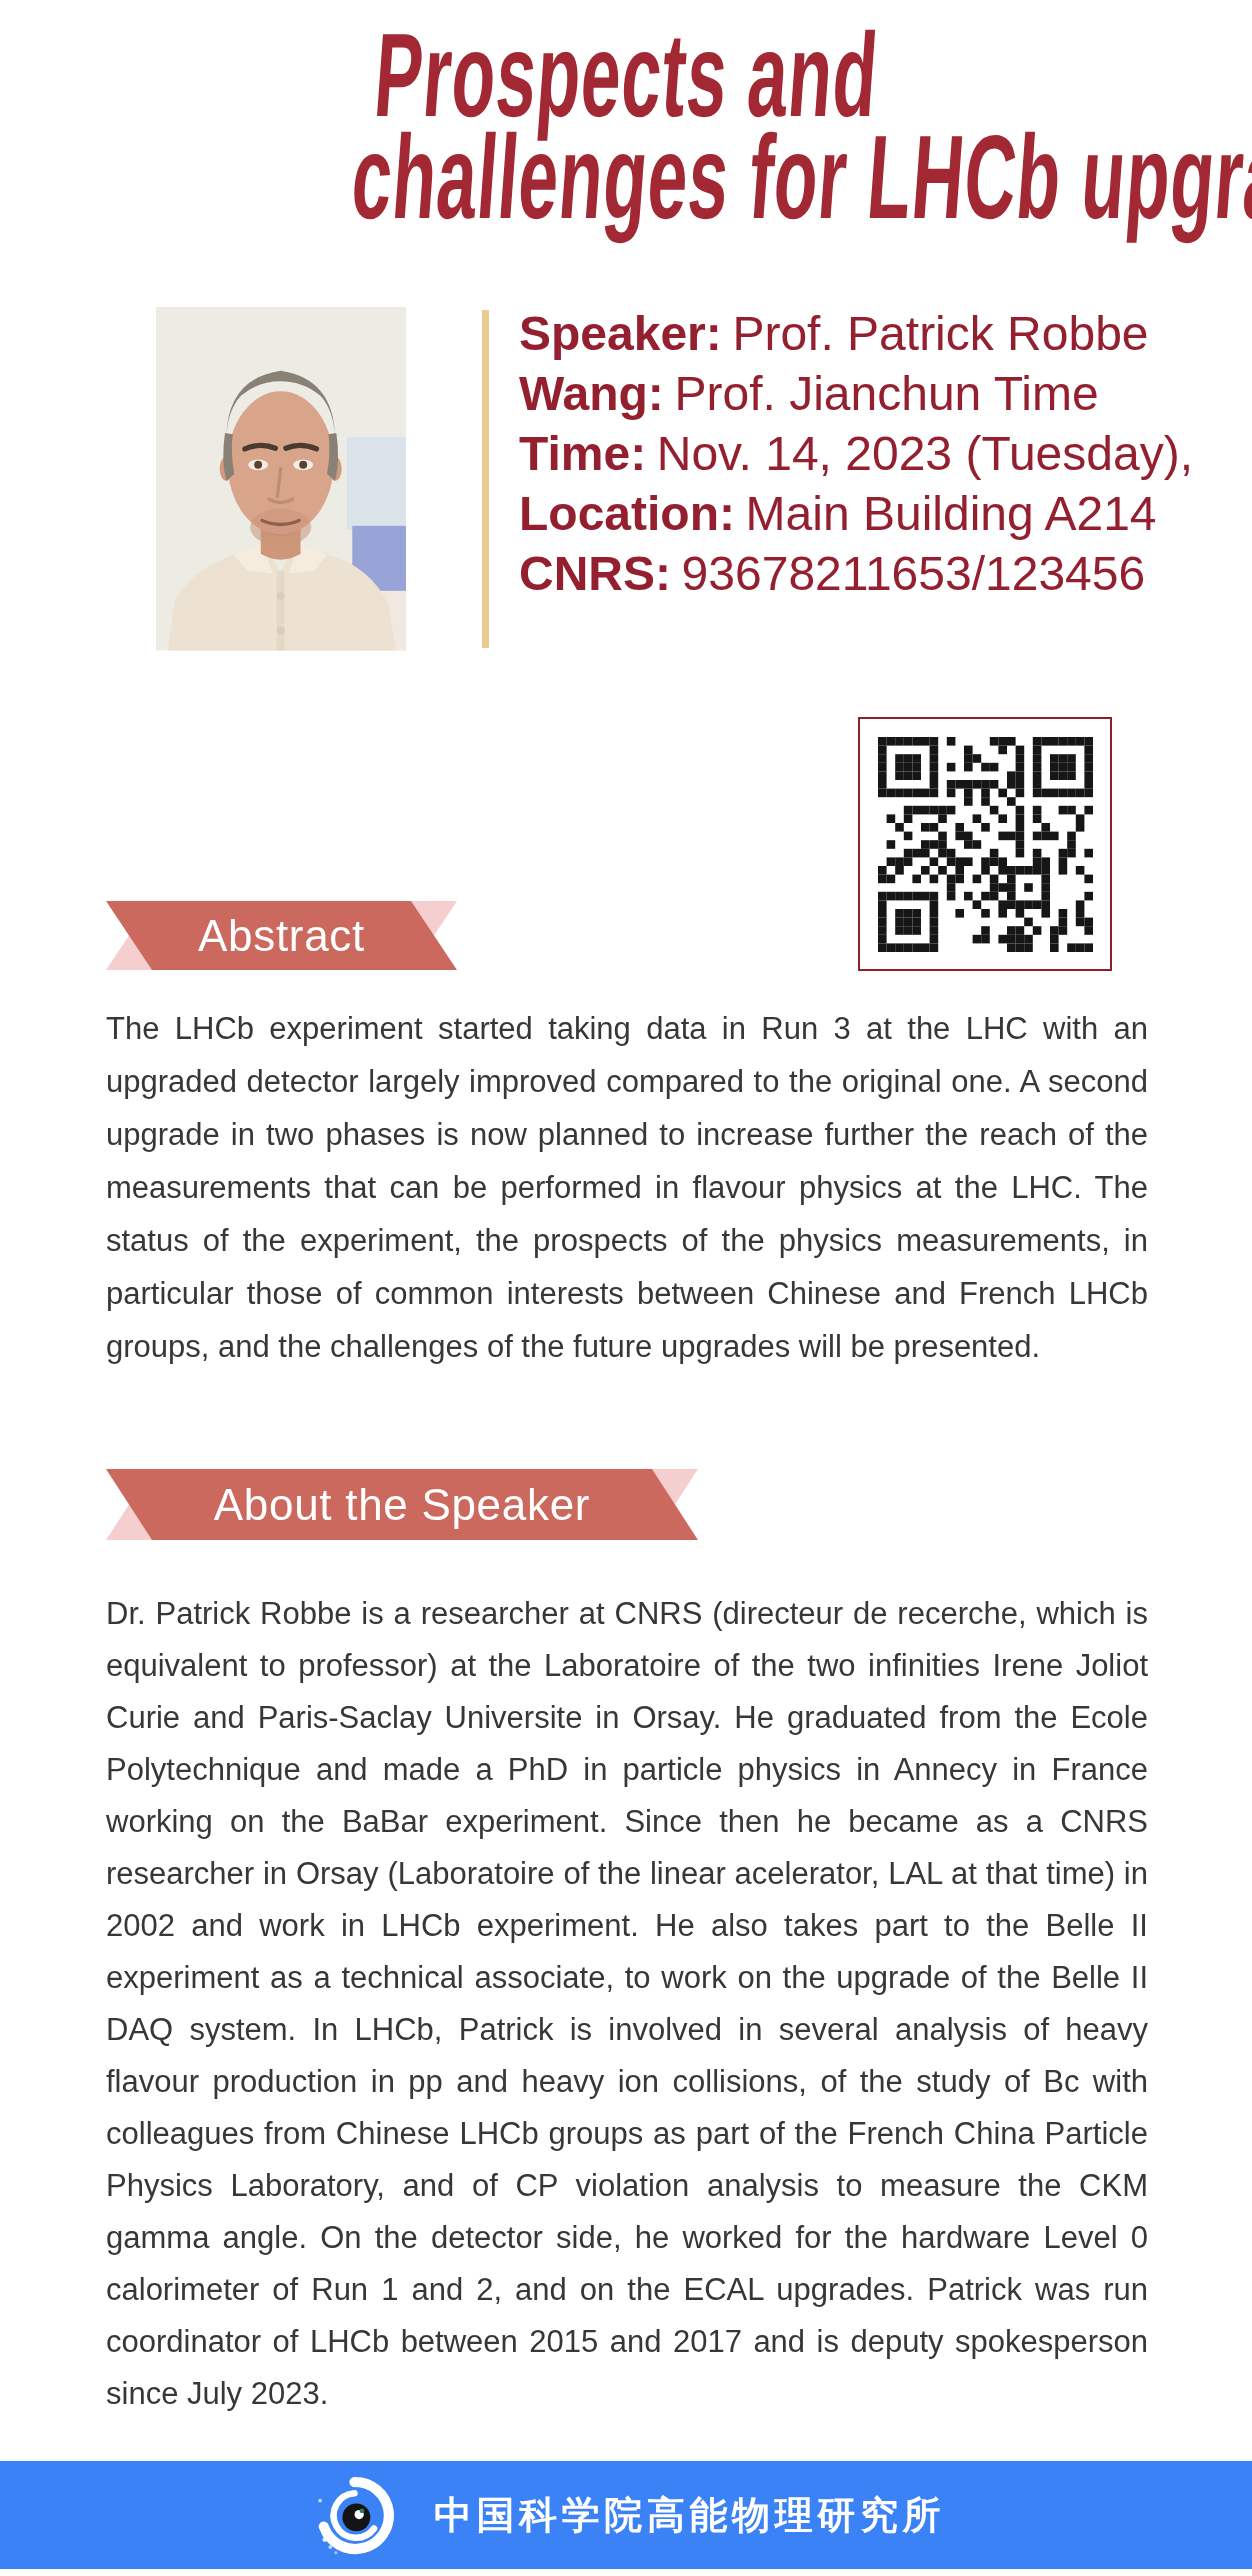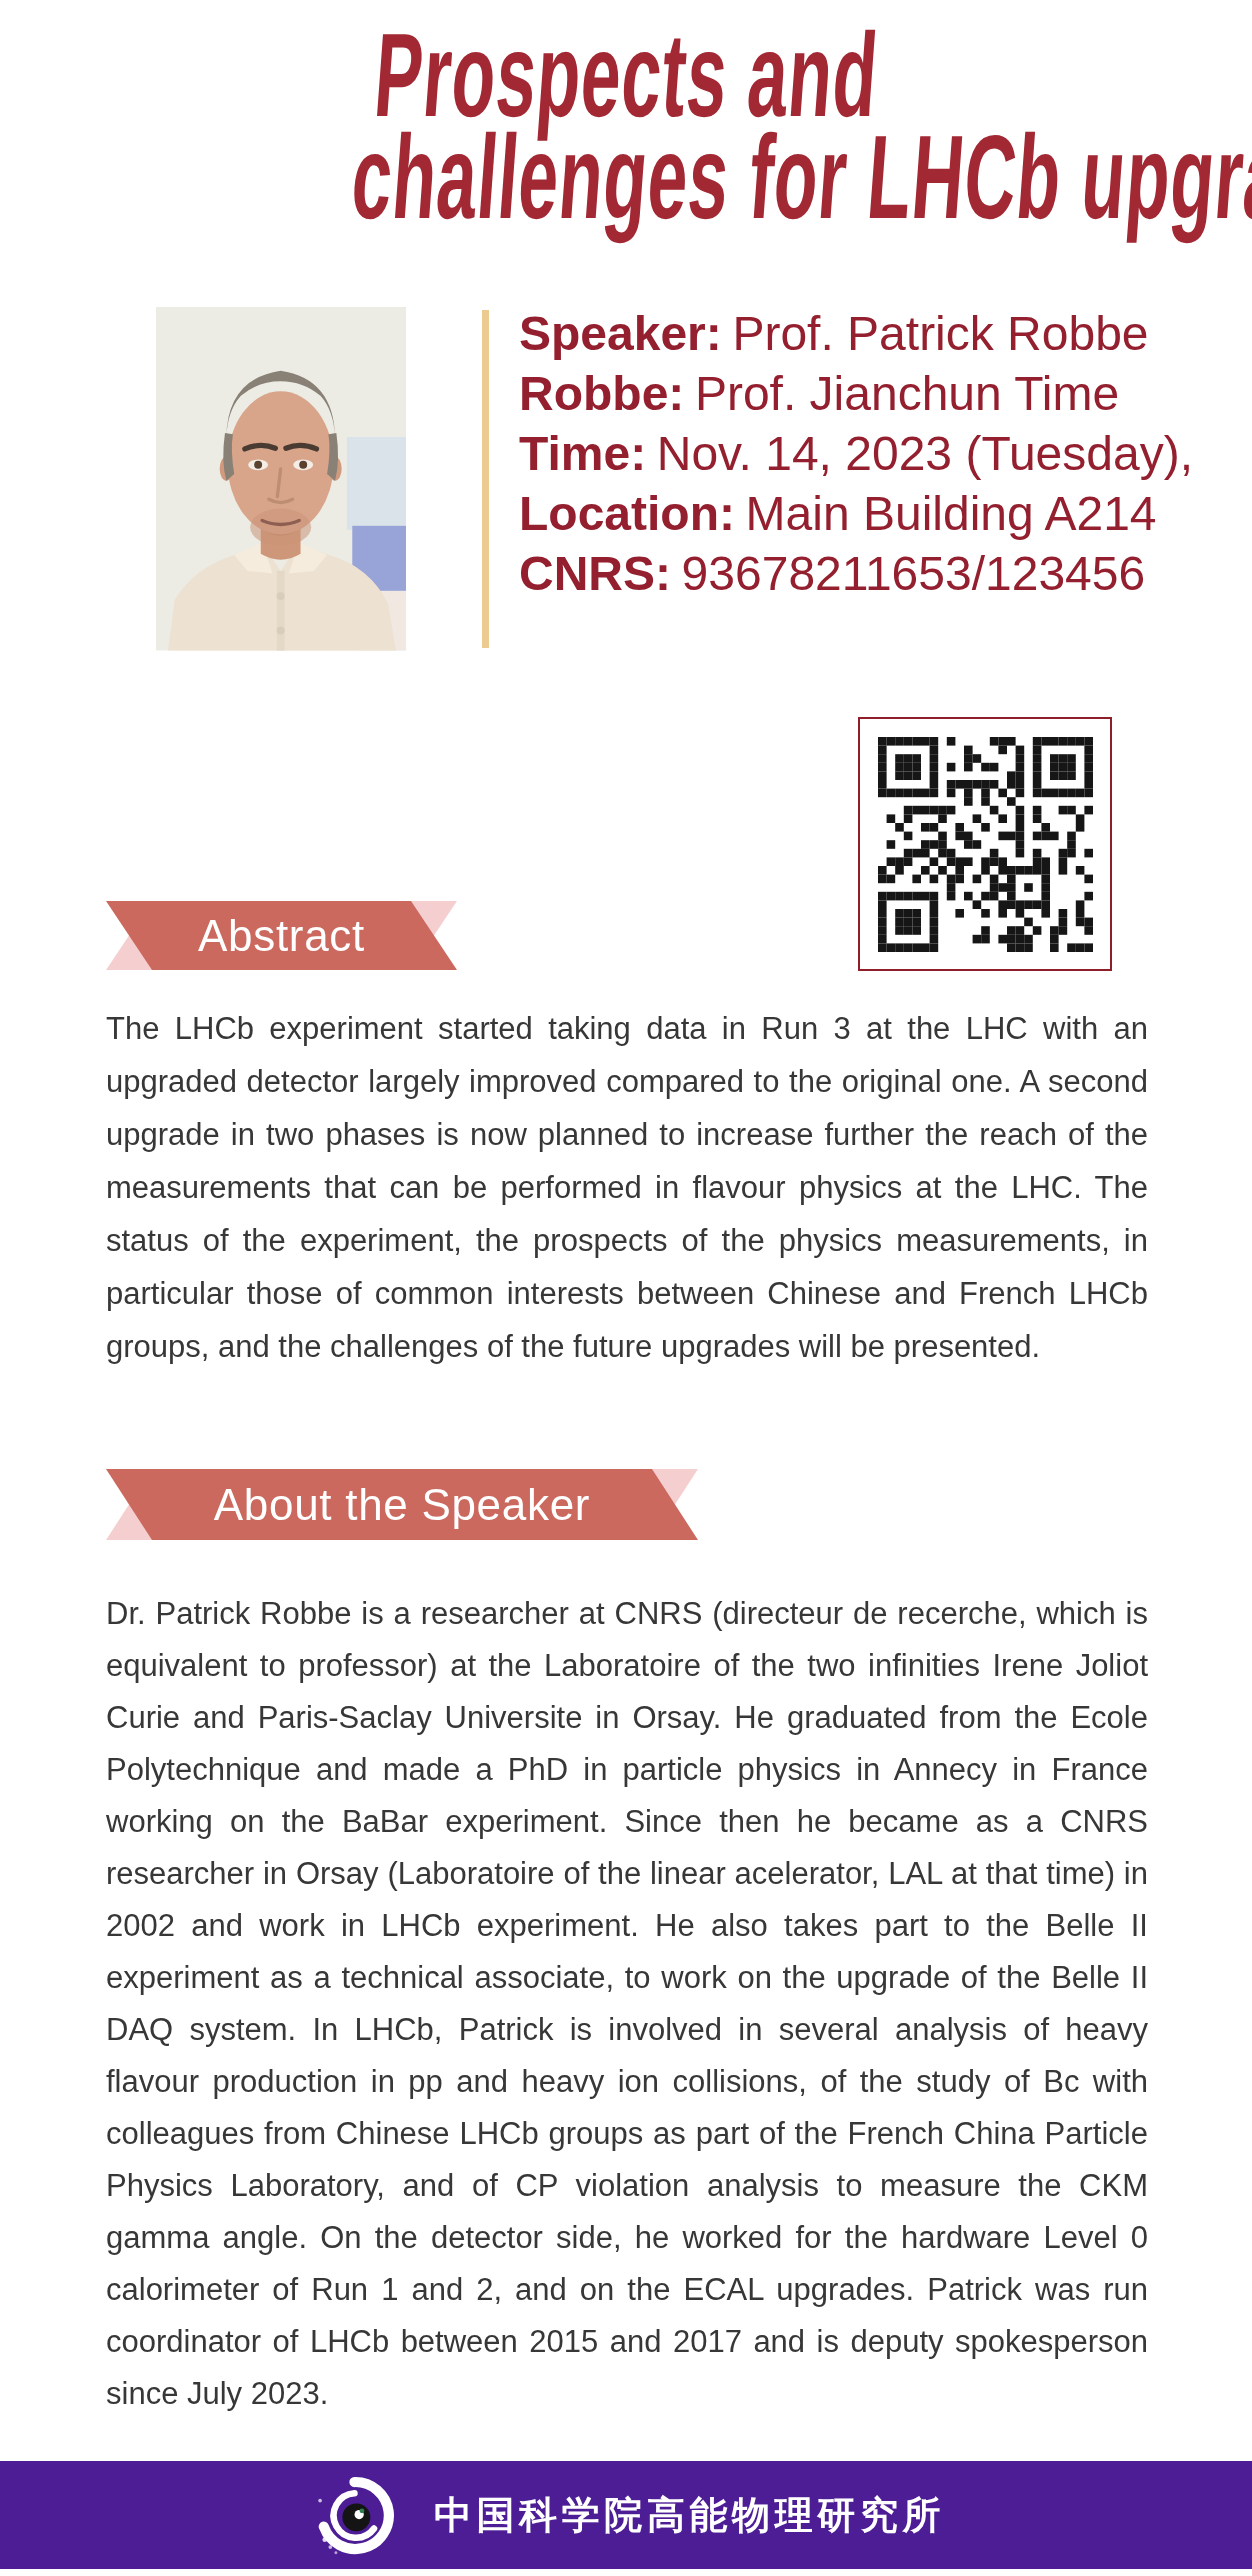--- a/index.html
+++ b/index.html
@@ -34,21 +34,21 @@
     display:flex;align-items:center;justify-content:center;
     color:#ffffff;font-size:44px;font-weight:400;letter-spacing:0.7px;white-space:nowrap;text-align:center;}
   #ribbon-abstract{left:106px;top:901px;width:351px;}
   #ribbon-about{left:106px;top:1469px;width:592px;height:71px;}
   
   .body-text{position:absolute;left:106px;width:1042px;color:#373737;
     font-size:31px;line-height:53px;text-align:justify;letter-spacing:0px;}
   #abstract-body{top:1002px;}
   #about-body{top:1588px;line-height:52px;}
   
-  .footer{position:absolute;left:0;top:2461px;width:1253px;height:108px;background:#4c1d95;
+  .footer{position:absolute;left:0;top:2461px;width:1253px;height:108px;background:#3b82f6;
     display:flex;align-items:center;justify-content:center;gap:33px;}
   .footer svg{width:93px;height:93px;display:block;}
   .institute-name{color:#ffffff;font-size:38px;font-weight:700;letter-spacing:4.6px;
     font-family:"DejaVu Sans","Liberation Sans",sans-serif;white-space:nowrap;}
 </style>
 </head>
 <body>
 
 <div id="poster">
 
@@ -95,21 +95,21 @@
     </svg>
   </div>
 
   <div class="divider"></div>
 
   <div class="info">
     <div class="info-row">
       <span class="info-label">Speaker:</span><span class="info-value">Prof. Patrick Robbe</span>
     </div>
     <div class="info-row">
-      <span class="info-label">Robbe:</span><span class="info-value">Prof. Jianchun Time</span>
+      <span class="info-label">Wang:</span><span class="info-value">Prof. Jianchun Time</span>
     </div>
     <div class="info-row">
       <span class="info-label">Time:</span><span class="info-value">Nov. 14, 2023 (Tuesday),</span>
     </div>
     <div class="info-row">
       <span class="info-label">Location:</span><span class="info-value">Main Building A214</span>
     </div>
     <div class="info-row">
       <span class="info-label">CNRS:</span><span class="info-value">93678211653/123456</span>
     </div>

